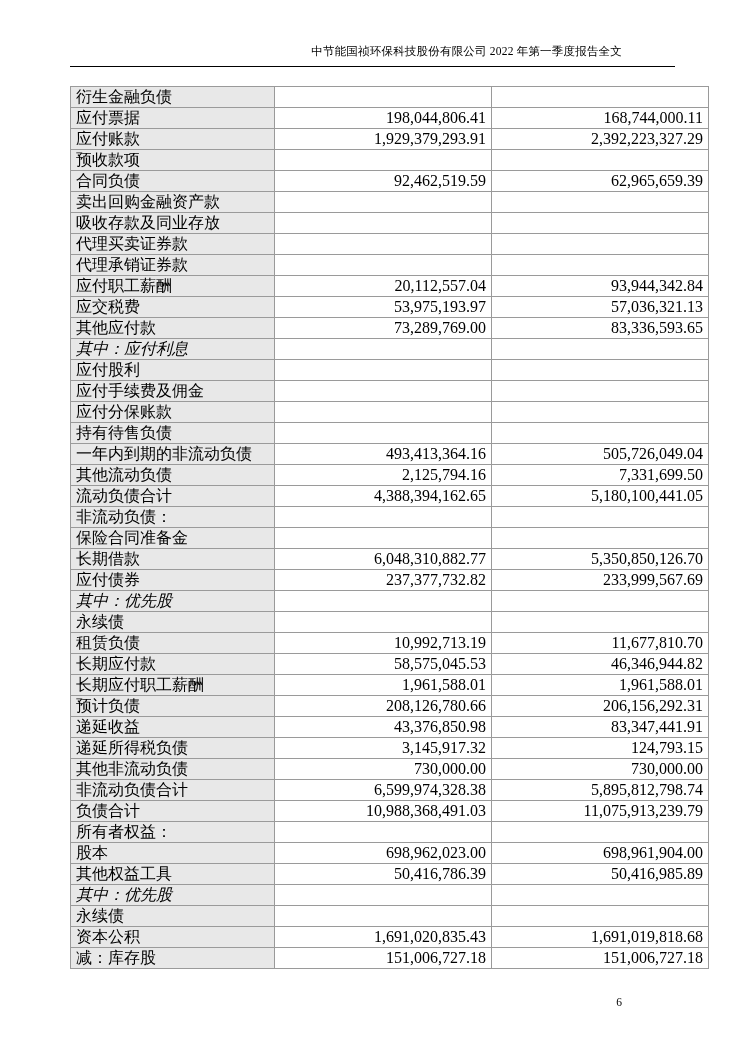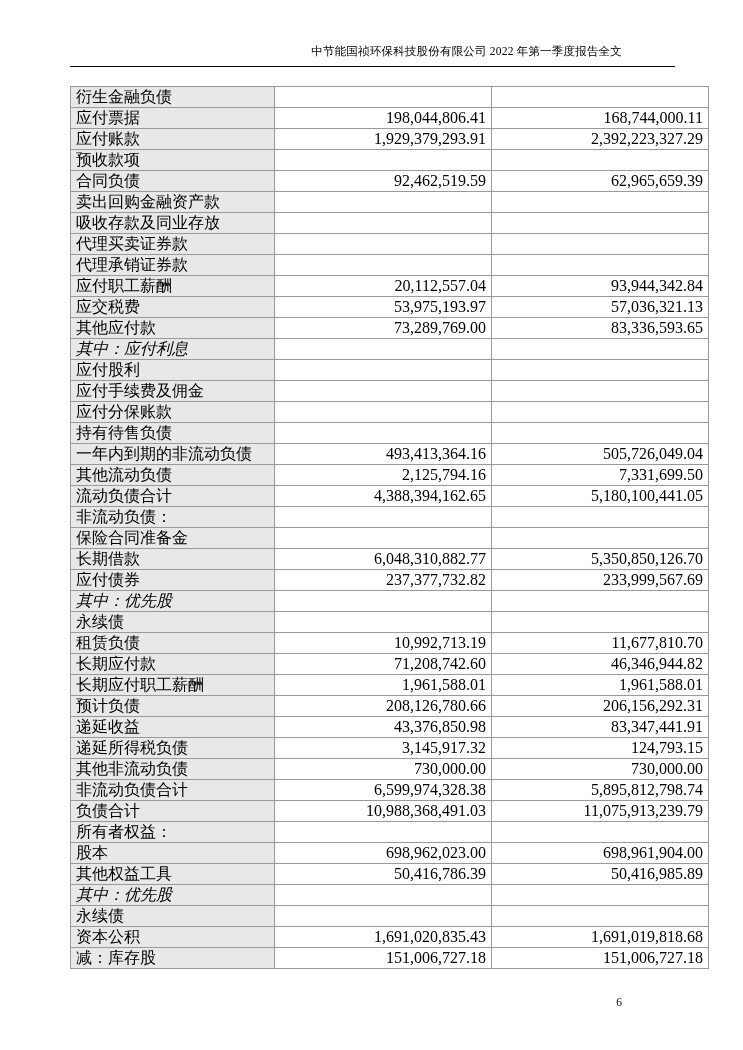--- a/index.html
+++ b/index.html
@@ -222,21 +222,21 @@
             <td class="num"></td>
             <td class="num"></td>
           </tr>
           <tr>
             <td class="label i1">租赁负债</td>
             <td class="num">10,992,713.19</td>
             <td class="num">11,677,810.70</td>
           </tr>
           <tr>
             <td class="label i1">长期应付款</td>
-            <td class="num">71,208,742.60</td>
+            <td class="num">58,575,045.53</td>
             <td class="num">46,346,944.82</td>
           </tr>
           <tr>
             <td class="label i1">长期应付职工薪酬</td>
             <td class="num">1,961,588.01</td>
             <td class="num">1,961,588.01</td>
           </tr>
           <tr>
             <td class="label i1">预计负债</td>
             <td class="num">208,126,780.66</td>

